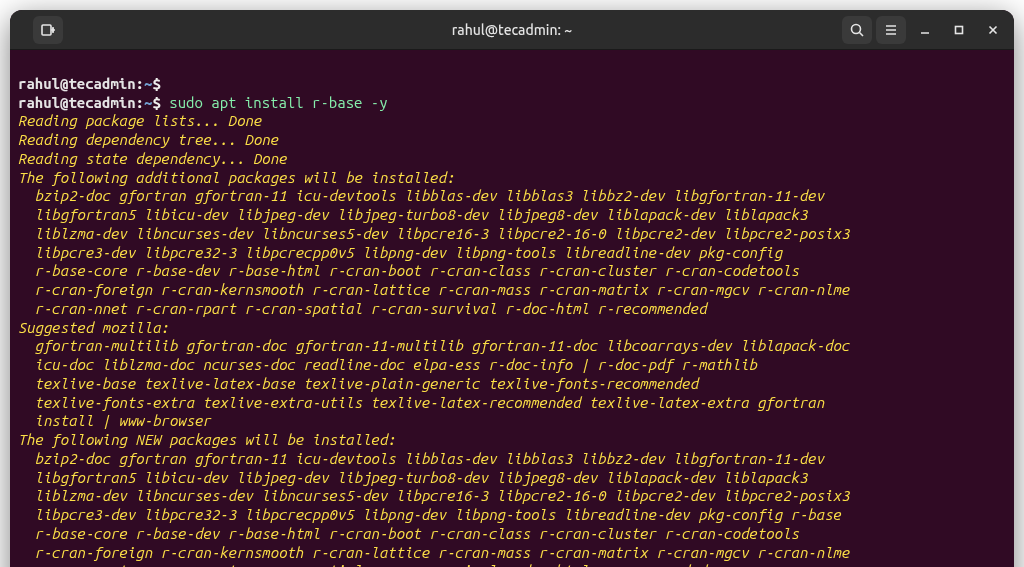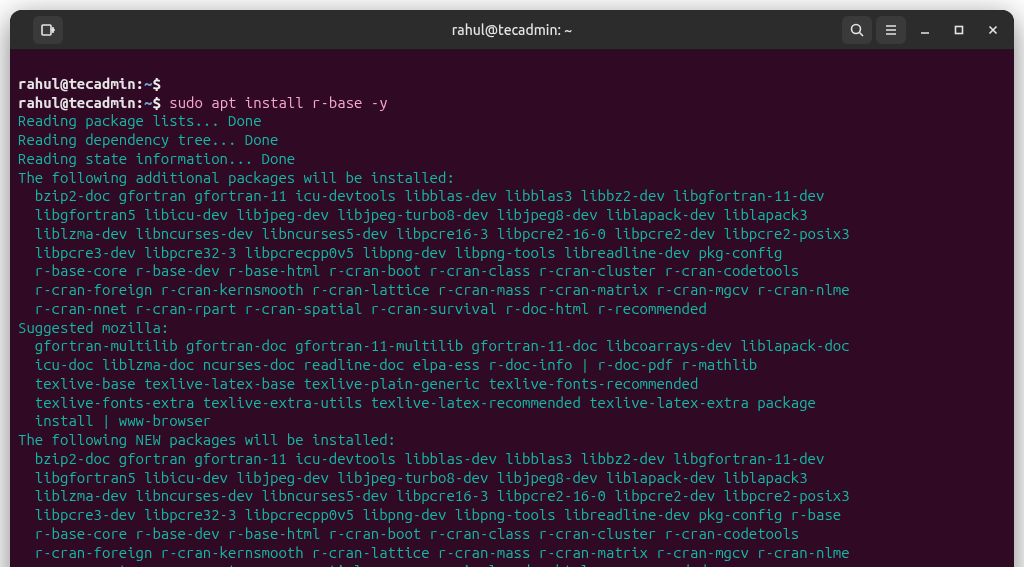--- a/index.html
+++ b/index.html
@@ -68,22 +68,22 @@
     line-height: 1.25;
     color: #eeeeec;
     white-space: pre;
     font-family: 'Ubuntu Mono', 'DejaVu Sans Mono', 'Consolas', monospace;
     overflow: hidden;
   }
   .prompt-user { color: #e5e5e5; font-weight: bold; }
   .prompt-colon { color: #eeeeec; font-weight: bold; }
   .prompt-path { color: #729fcf; font-weight: bold; }
   .prompt-dollar { color: #eeeeec; font-weight: bold; }
-  .cmd { color: #f9a8d4; }
-  .out { color: #14b8a6; }
+  .cmd { color: #86efac; }
+  .out { color: #fde047; font-style: italic; }
 </style>
 </head>
 <body>
 
 <div class="window">
   <div class="titlebar">
     <div class="tb-left">
       <div class="tb-btn round">
         <svg viewBox="0 0 16 16">
             <rect x="2" y="3" width="9" height="10" rx="1"></rect>
@@ -126,34 +126,34 @@
           </svg>
       </div>
     </div>
   </div>
 
   <div class="terminal">
 <span class="prompt-user">rahul@tecadmin</span><span class="prompt-colon">:</span><span class="prompt-path">~</span><span class="prompt-dollar">$</span><span class="cmd"> </span>
 <span class="prompt-user">rahul@tecadmin</span><span class="prompt-colon">:</span><span class="prompt-path">~</span><span class="prompt-dollar">$</span> <span class="cmd">sudo apt install r-base -y</span>
 <span class="out">Reading package lists... Done</span>
 <span class="out">Reading dependency tree... Done</span>
-<span class="out">Reading state information... Done</span>
+<span class="out">Reading state dependency... Done</span>
 <span class="out">The following additional packages will be installed:</span>
 <span class="out">  bzip2-doc gfortran gfortran-11 icu-devtools libblas-dev libblas3 libbz2-dev libgfortran-11-dev</span>
 <span class="out">  libgfortran5 libicu-dev libjpeg-dev libjpeg-turbo8-dev libjpeg8-dev liblapack-dev liblapack3</span>
 <span class="out">  liblzma-dev libncurses-dev libncurses5-dev libpcre16-3 libpcre2-16-0 libpcre2-dev libpcre2-posix3</span>
 <span class="out">  libpcre3-dev libpcre32-3 libpcrecpp0v5 libpng-dev libpng-tools libreadline-dev pkg-config</span>
 <span class="out">  r-base-core r-base-dev r-base-html r-cran-boot r-cran-class r-cran-cluster r-cran-codetools</span>
 <span class="out">  r-cran-foreign r-cran-kernsmooth r-cran-lattice r-cran-mass r-cran-matrix r-cran-mgcv r-cran-nlme</span>
 <span class="out">  r-cran-nnet r-cran-rpart r-cran-spatial r-cran-survival r-doc-html r-recommended</span>
 <span class="out">Suggested mozilla:</span>
 <span class="out">  gfortran-multilib gfortran-doc gfortran-11-multilib gfortran-11-doc libcoarrays-dev liblapack-doc</span>
 <span class="out">  icu-doc liblzma-doc ncurses-doc readline-doc elpa-ess r-doc-info | r-doc-pdf r-mathlib</span>
 <span class="out">  texlive-base texlive-latex-base texlive-plain-generic texlive-fonts-recommended</span>
-<span class="out">  texlive-fonts-extra texlive-extra-utils texlive-latex-recommended texlive-latex-extra package</span>
+<span class="out">  texlive-fonts-extra texlive-extra-utils texlive-latex-recommended texlive-latex-extra gfortran</span>
 <span class="out">  install | www-browser</span>
 <span class="out">The following NEW packages will be installed:</span>
 <span class="out">  bzip2-doc gfortran gfortran-11 icu-devtools libblas-dev libblas3 libbz2-dev libgfortran-11-dev</span>
 <span class="out">  libgfortran5 libicu-dev libjpeg-dev libjpeg-turbo8-dev libjpeg8-dev liblapack-dev liblapack3</span>
 <span class="out">  liblzma-dev libncurses-dev libncurses5-dev libpcre16-3 libpcre2-16-0 libpcre2-dev libpcre2-posix3</span>
 <span class="out">  libpcre3-dev libpcre32-3 libpcrecpp0v5 libpng-dev libpng-tools libreadline-dev pkg-config r-base</span>
 <span class="out">  r-base-core r-base-dev r-base-html r-cran-boot r-cran-class r-cran-cluster r-cran-codetools</span>
 <span class="out">  r-cran-foreign r-cran-kernsmooth r-cran-lattice r-cran-mass r-cran-matrix r-cran-mgcv r-cran-nlme</span>
 <span class="out">  r-cran-nnet r-cran-rpart r-cran-spatial r-cran-survival r-doc-html r-recommended</span>
 

